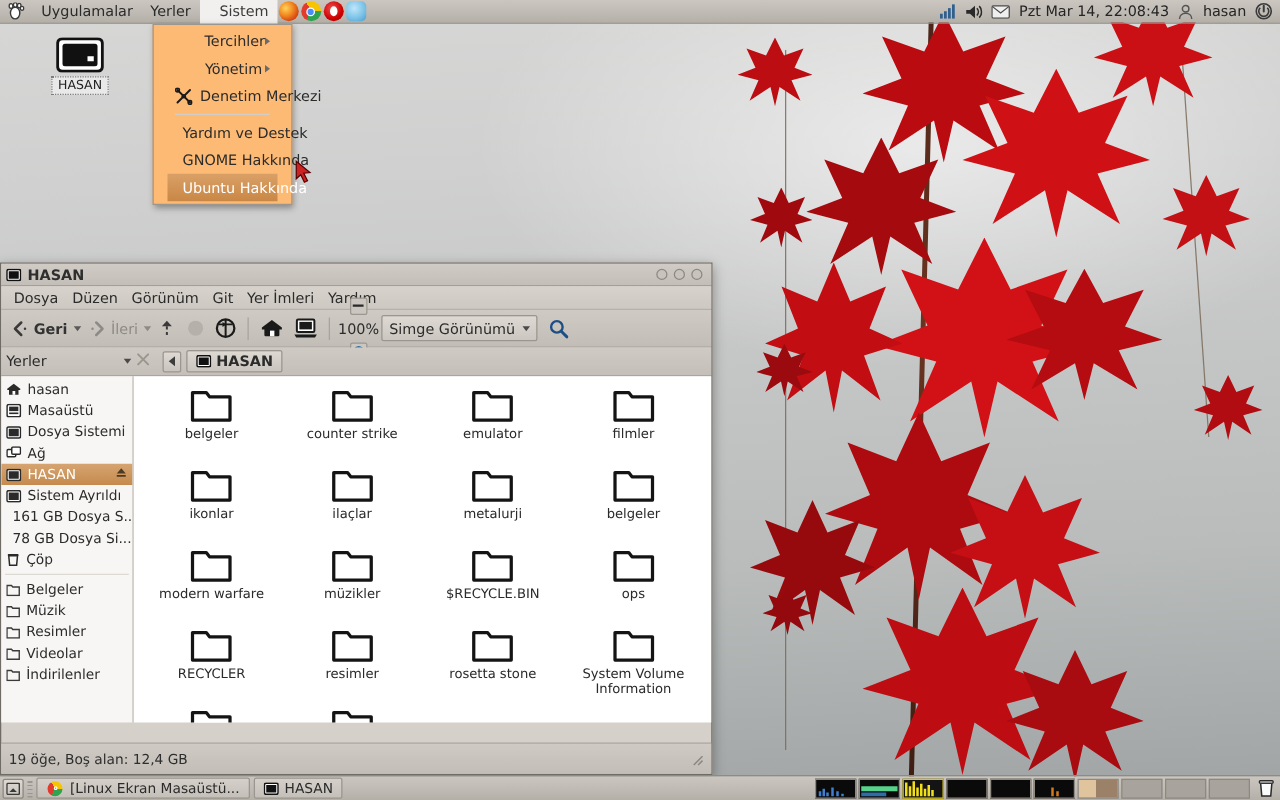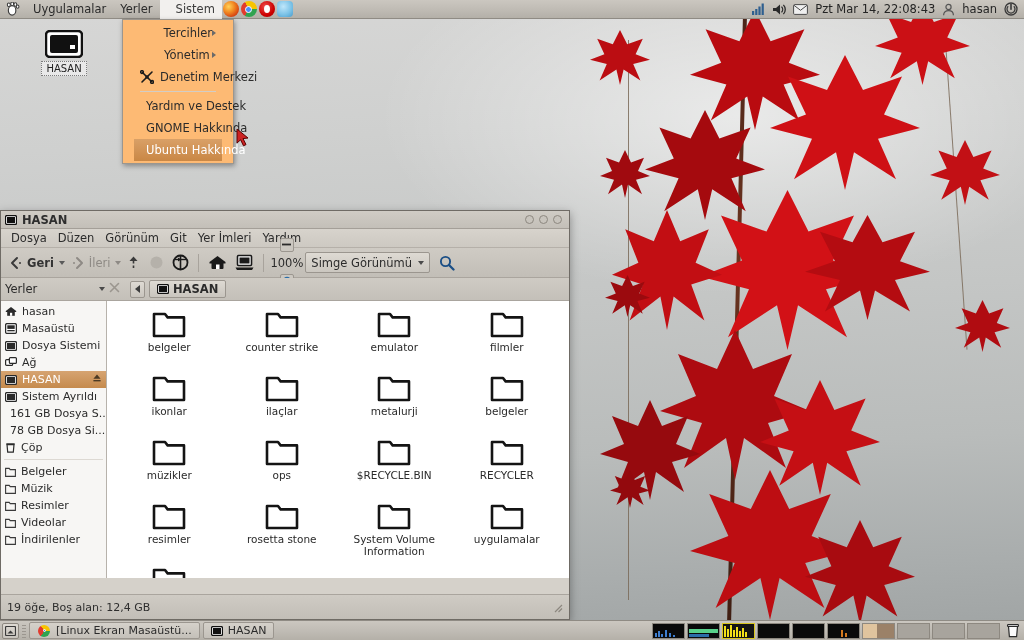--- a/index.html
+++ b/index.html
@@ -655,33 +655,39 @@
           <div class="f-item">
             <svg width="34" height="28" viewBox="0 0 34 28">
                 <path d="M2 3h11l2.6 3.4H32V25H2z" fill="#fff" stroke="#141414" stroke-width="2.6" stroke-linejoin="round"></path>
               </svg>
             <span class="f-label">belgeler</span>
           </div>
           <div class="f-item">
             <svg width="34" height="28" viewBox="0 0 34 28">
                 <path d="M2 3h11l2.6 3.4H32V25H2z" fill="#fff" stroke="#141414" stroke-width="2.6" stroke-linejoin="round"></path>
               </svg>
+            <span class="f-label">modern warfare</span>
+          </div>
+          <div class="f-item">
+            <svg width="34" height="28" viewBox="0 0 34 28">
+                <path d="M2 3h11l2.6 3.4H32V25H2z" fill="#fff" stroke="#141414" stroke-width="2.6" stroke-linejoin="round"></path>
+              </svg>
             <span class="f-label">müzikler</span>
           </div>
           <div class="f-item">
             <svg width="34" height="28" viewBox="0 0 34 28">
                 <path d="M2 3h11l2.6 3.4H32V25H2z" fill="#fff" stroke="#141414" stroke-width="2.6" stroke-linejoin="round"></path>
               </svg>
+            <span class="f-label">$RECYCLE.BIN</span>
+          </div>
+          <div class="f-item">
+            <svg width="34" height="28" viewBox="0 0 34 28">
+                <path d="M2 3h11l2.6 3.4H32V25H2z" fill="#fff" stroke="#141414" stroke-width="2.6" stroke-linejoin="round"></path>
+              </svg>
             <span class="f-label">ops</span>
-          </div>
-          <div class="f-item">
-            <svg width="34" height="28" viewBox="0 0 34 28">
-                <path d="M2 3h11l2.6 3.4H32V25H2z" fill="#fff" stroke="#141414" stroke-width="2.6" stroke-linejoin="round"></path>
-              </svg>
-            <span class="f-label">$RECYCLE.BIN</span>
           </div>
           <div class="f-item">
             <svg width="34" height="28" viewBox="0 0 34 28">
                 <path d="M2 3h11l2.6 3.4H32V25H2z" fill="#fff" stroke="#141414" stroke-width="2.6" stroke-linejoin="round"></path>
               </svg>
             <span class="f-label">RECYCLER</span>
           </div>
           <div class="f-item">
             <svg width="34" height="28" viewBox="0 0 34 28">
                 <path d="M2 3h11l2.6 3.4H32V25H2z" fill="#fff" stroke="#141414" stroke-width="2.6" stroke-linejoin="round"></path>

